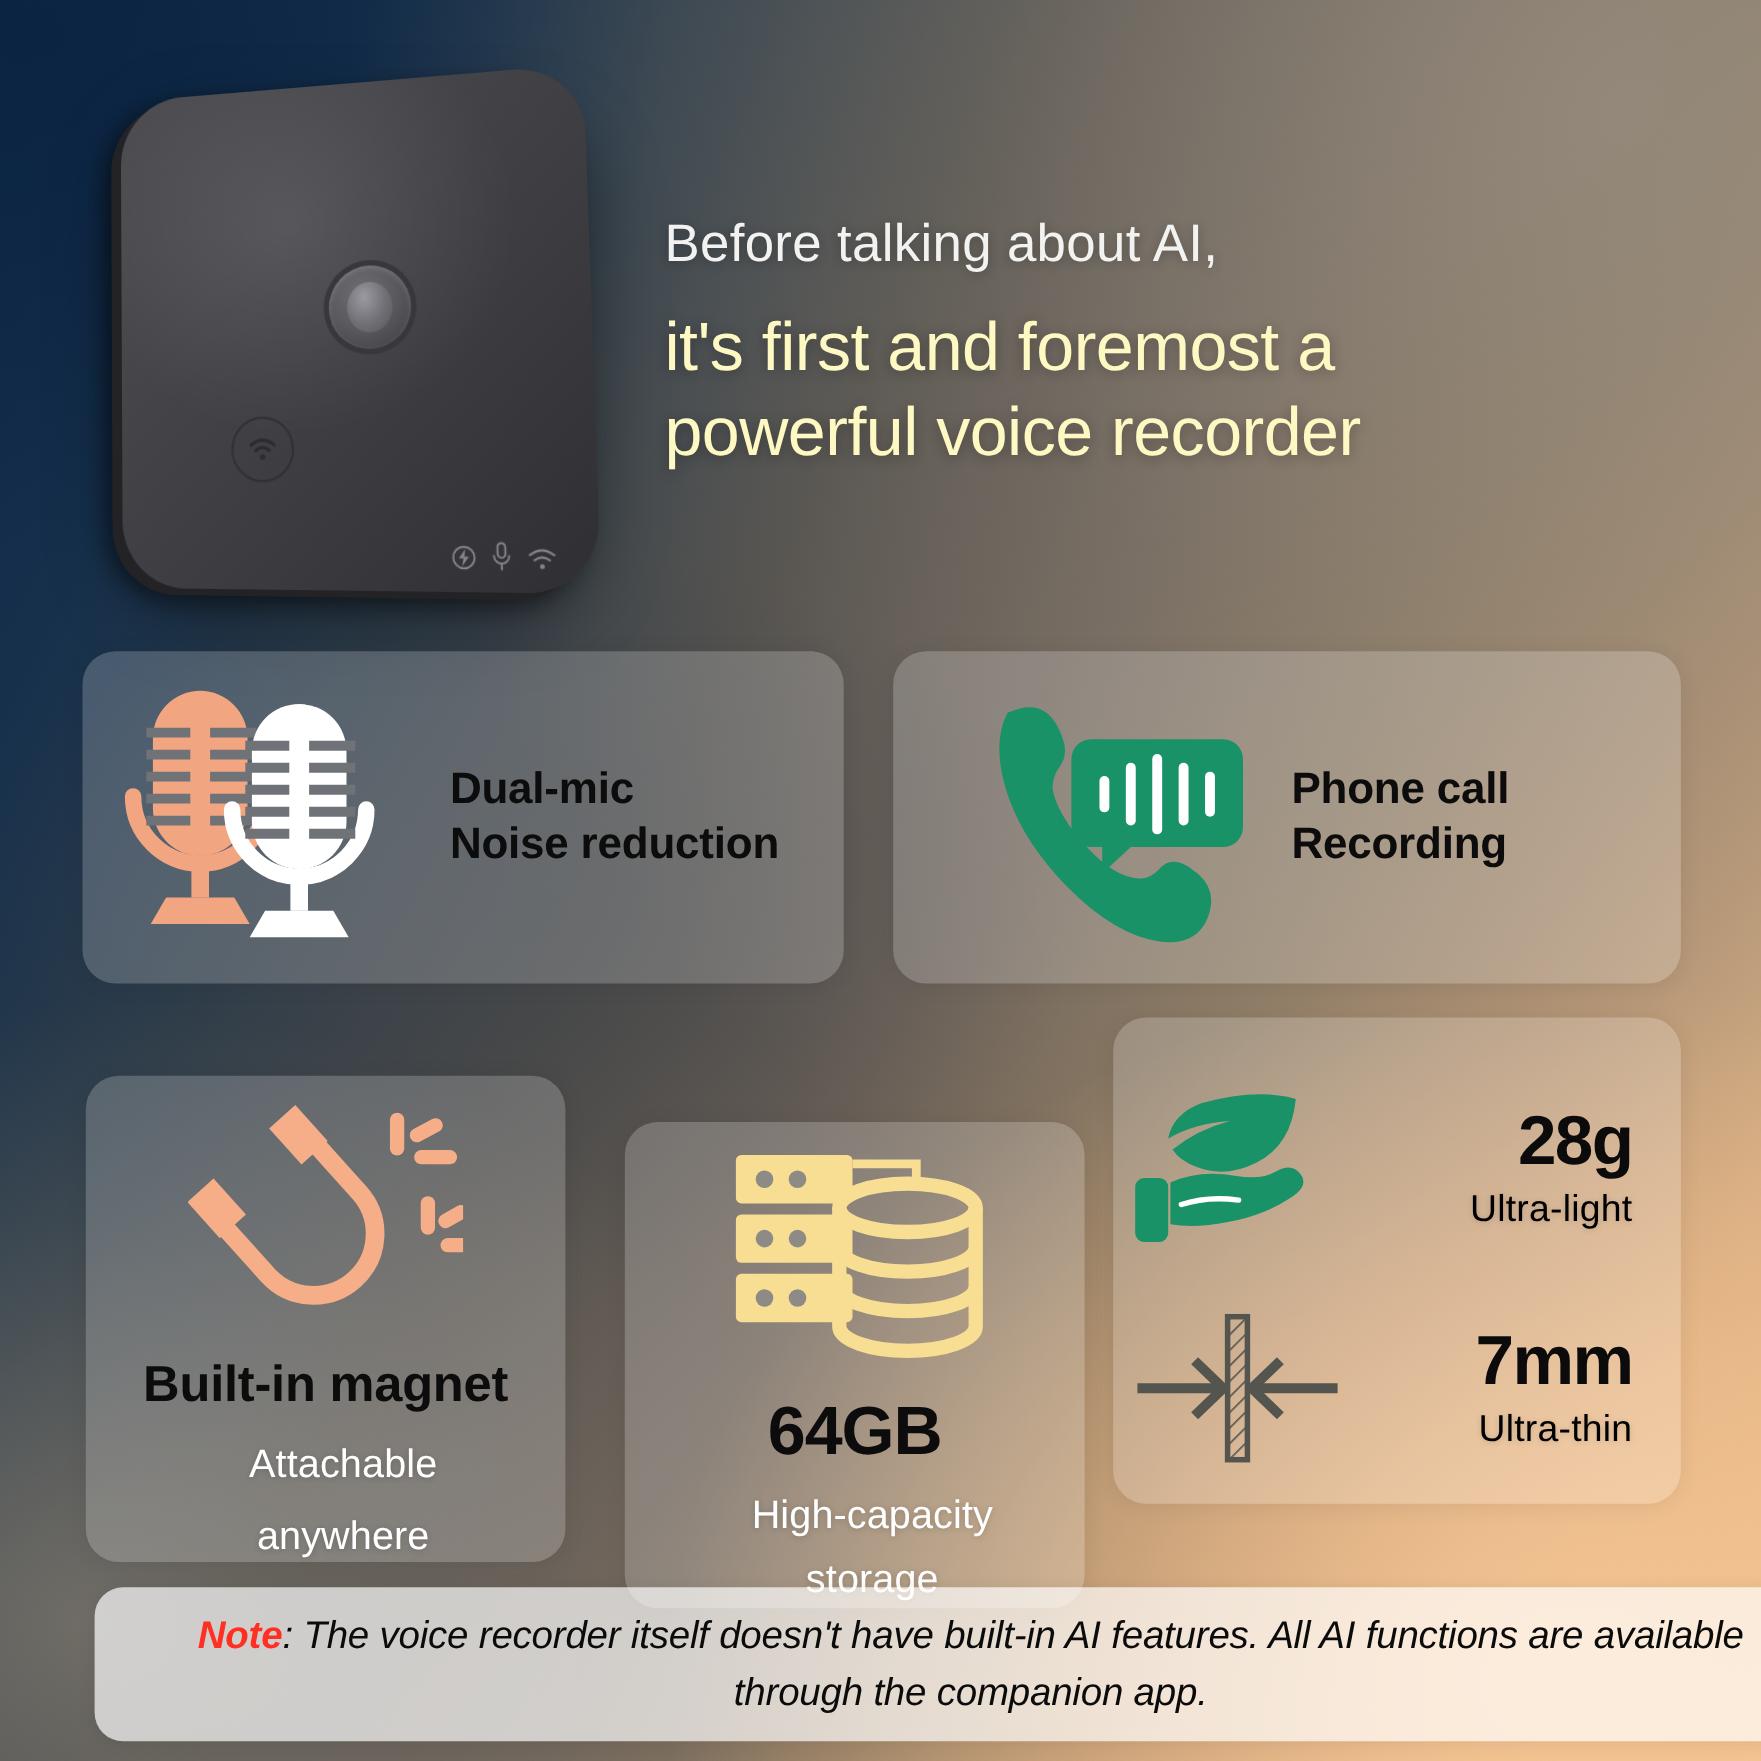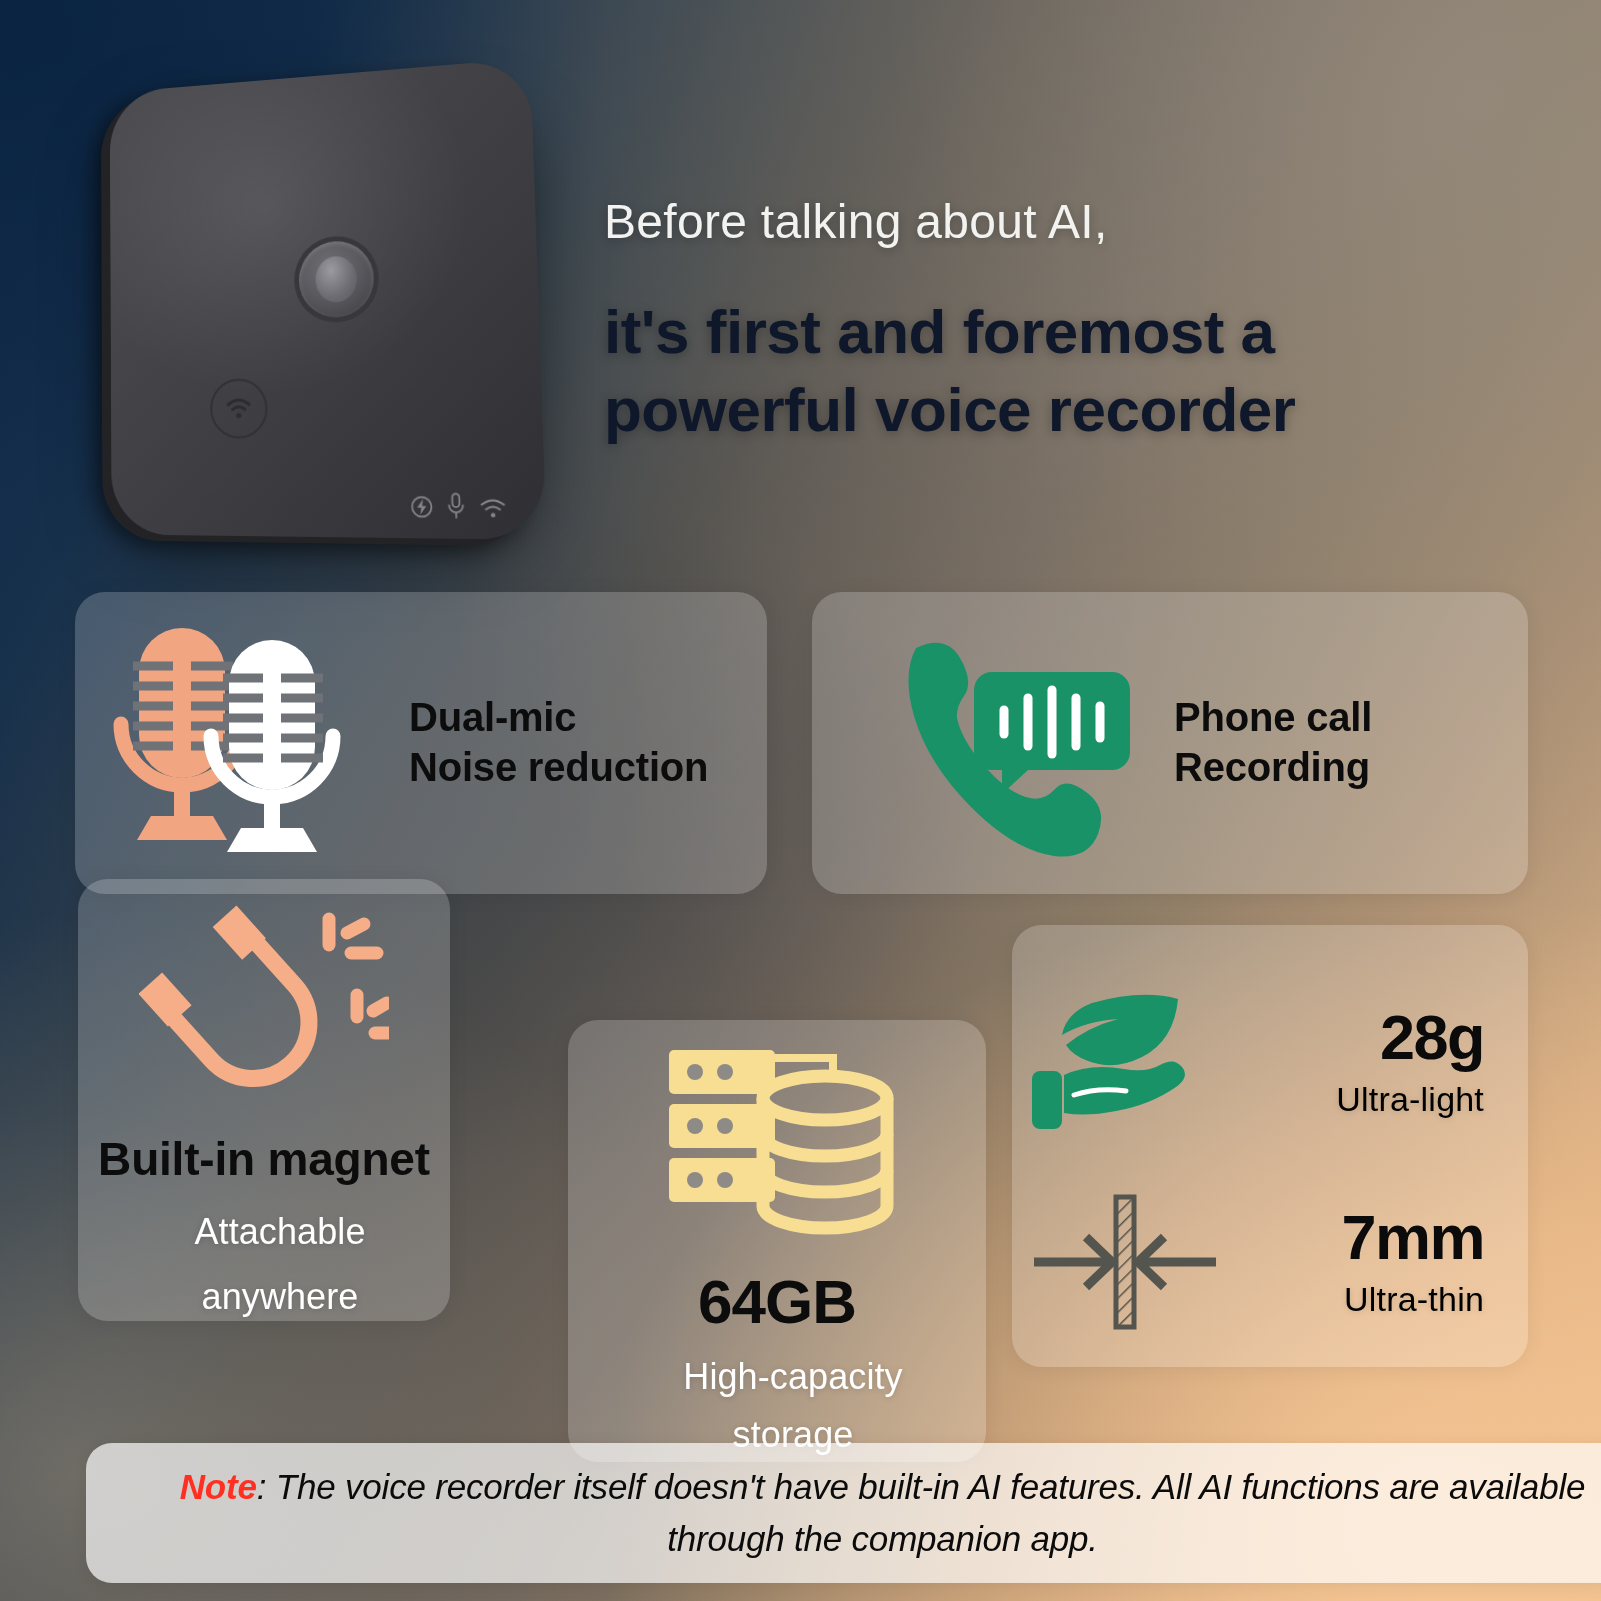--- a/index.html
+++ b/index.html
@@ -79,38 +79,38 @@
   }
   .device-leds{
     position:absolute;right:36px;bottom:18px;display:flex;gap:13px;align-items:flex-end;opacity:.62;
   }
   .device-leds svg{display:block;}
 
   
   #headline{position:absolute;left:604px;top:196px;width:960px;}
   .hl-top{
     font-size:48px;color:#f2f2f0;font-weight:400;letter-spacing:.3px;
-    line-height:1.1;margin-bottom:44px;
+    line-height:1.1;margin-bottom:28px;
     text-shadow:0 2px 10px rgba(0,0,0,.28);
   }
   .hl-main{
-    font-size:62px;color:#0f172a;font-weight:700;letter-spacing:-.5px;
+    font-size:62px;color:#fef9c3;font-weight:400;letter-spacing:-.5px;
     line-height:1.26;
     text-shadow:0 2px 12px rgba(0,0,0,.3);
   }
 
   
   .card{
     position:absolute;border-radius:30px;
     background:rgba(255,255,255,0.20);
     box-shadow:0 2px 20px rgba(0,0,0,.07);
   }
   #card-dualmic{left:75px;top:592px;width:692px;height:302px;display:flex;align-items:center;}
   #card-phonecall{left:812px;top:592px;width:716px;height:302px;display:flex;align-items:center;}
-  #card-magnet{left:78px;top:879px;width:372px;height:442px;}
+  #card-magnet{left:78px;top:978px;width:436px;height:442px;}
   #card-storage{left:568px;top:976px;width:418px;height:442px;margin-top:44px;}
   #card-specs{left:1012px;top:925px;width:516px;height:442px;}
 
   .card-title{
     font-size:40px;font-weight:700;color:#0c0c0c;line-height:1.24;letter-spacing:-.2px;
   }
   .card-sub{
     font-size:34px;font-weight:400;color:#ffffff;line-height:1.2;letter-spacing:.1px;
     text-shadow:0 1px 6px rgba(0,0,0,.18);
     padding-left:32px;

